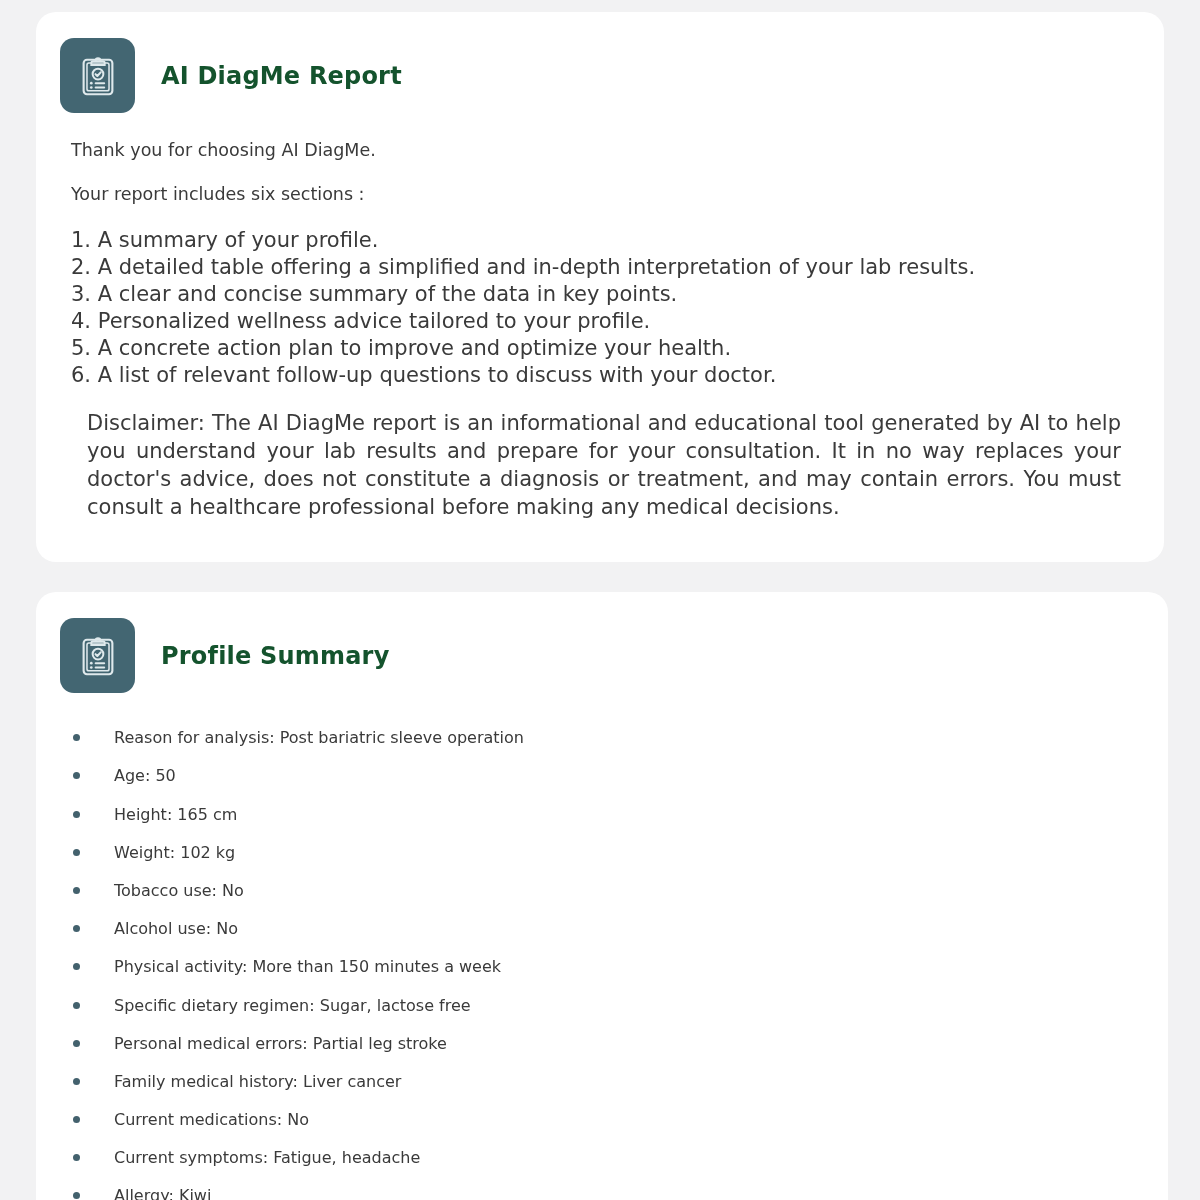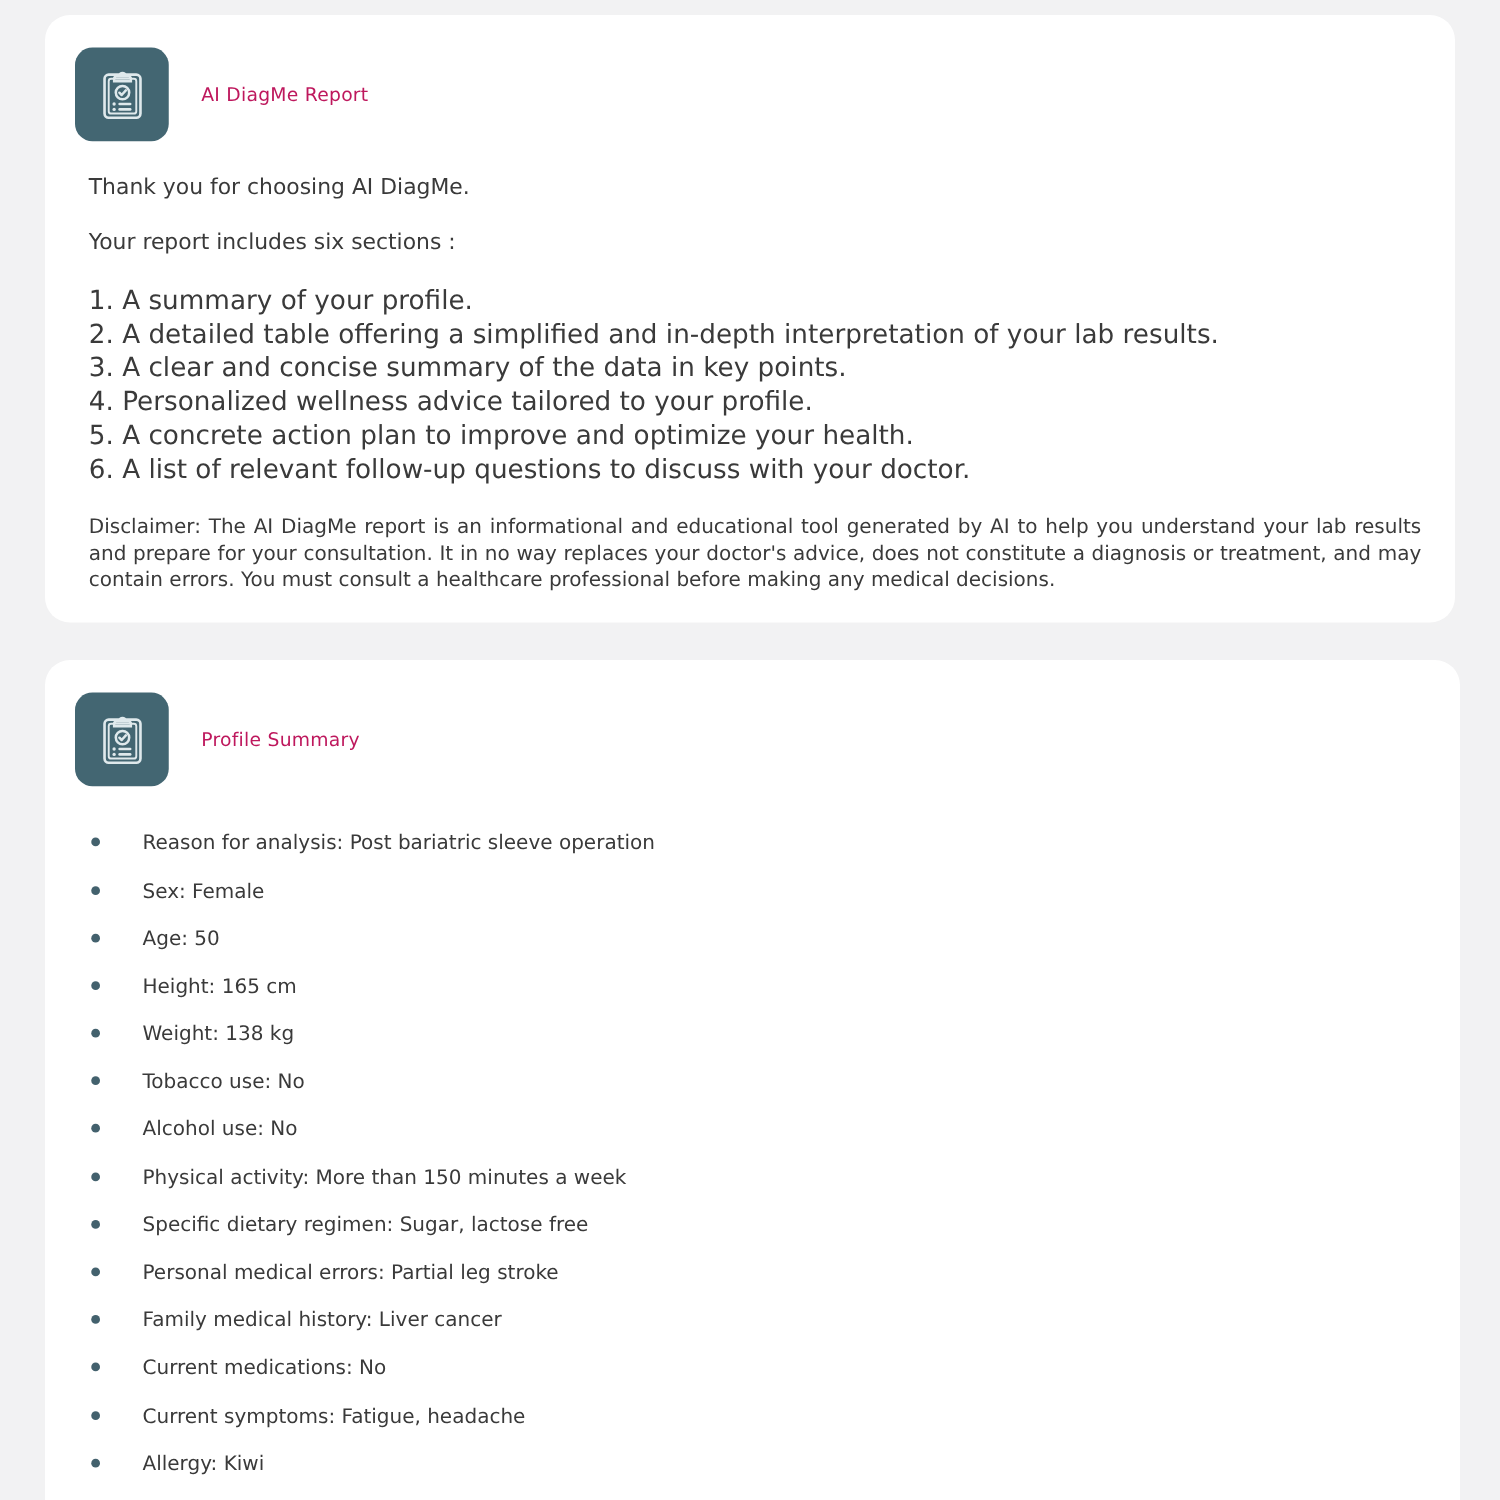--- a/index.html
+++ b/index.html
@@ -41,23 +41,23 @@
     height: 75px;
     border-radius: 14px;
     background: #436672;
     display: flex;
     align-items: center;
     justify-content: center;
     flex: 0 0 auto;
   }
   .app-icon svg { display: block; }
   .card-title {
-    font-size: 15px;
-    font-weight: normal;
-    color: #be185d;
+    font-size: 24px;
+    font-weight: bold;
+    color: #14532d;
     letter-spacing: 0.2px;
     margin: 0;
   }
   .body-text {
     font-size: 17.5px;
     line-height: 1.32;
     color: #3a3a3a;
     margin: 16px 0 21px 0;
     padding-left: 11px;
   }
@@ -65,26 +65,26 @@
     padding-left: 11px;
     margin: 0 0 22px 0;
     font-size: 21px;
     line-height: 1.28;
     color: #3a3a3a;
   }
   .num-list div { white-space: nowrap; }
   .disclaimer {
     padding-left: 11px;
     padding-right: 3px;
-    font-size: 16px;
+    font-size: 21px;
     line-height: 1.33;
     color: #3a3a3a;
     text-align: justify;
     text-align-last: left;
-    margin: 0;
+    margin: 16px;
   }
   .bullet-list {
     list-style: none;
     margin: 0;
     padding: 0 0 0 13px;
   }
   .bullet-list li {
     display: flex;
     align-items: baseline;
     font-size: 16px;
@@ -163,33 +163,29 @@
       <h2 class="card-title">Profile Summary</h2>
     </div>
 
     <ul class="bullet-list">
       <li>
           <span class="dot"></span>
           <span>Reason for analysis: Post bariatric sleeve operation</span>
         </li>
       <li>
           <span class="dot"></span>
-          <span>Sex: Female</span>
-        </li>
-      <li>
-          <span class="dot"></span>
           <span>Age: 50</span>
         </li>
       <li>
           <span class="dot"></span>
           <span>Height: 165 cm</span>
         </li>
       <li>
           <span class="dot"></span>
-          <span>Weight: 138 kg</span>
+          <span>Weight: 102 kg</span>
         </li>
       <li>
           <span class="dot"></span>
           <span>Tobacco use: No</span>
         </li>
       <li>
           <span class="dot"></span>
           <span>Alcohol use: No</span>
         </li>
       <li>

